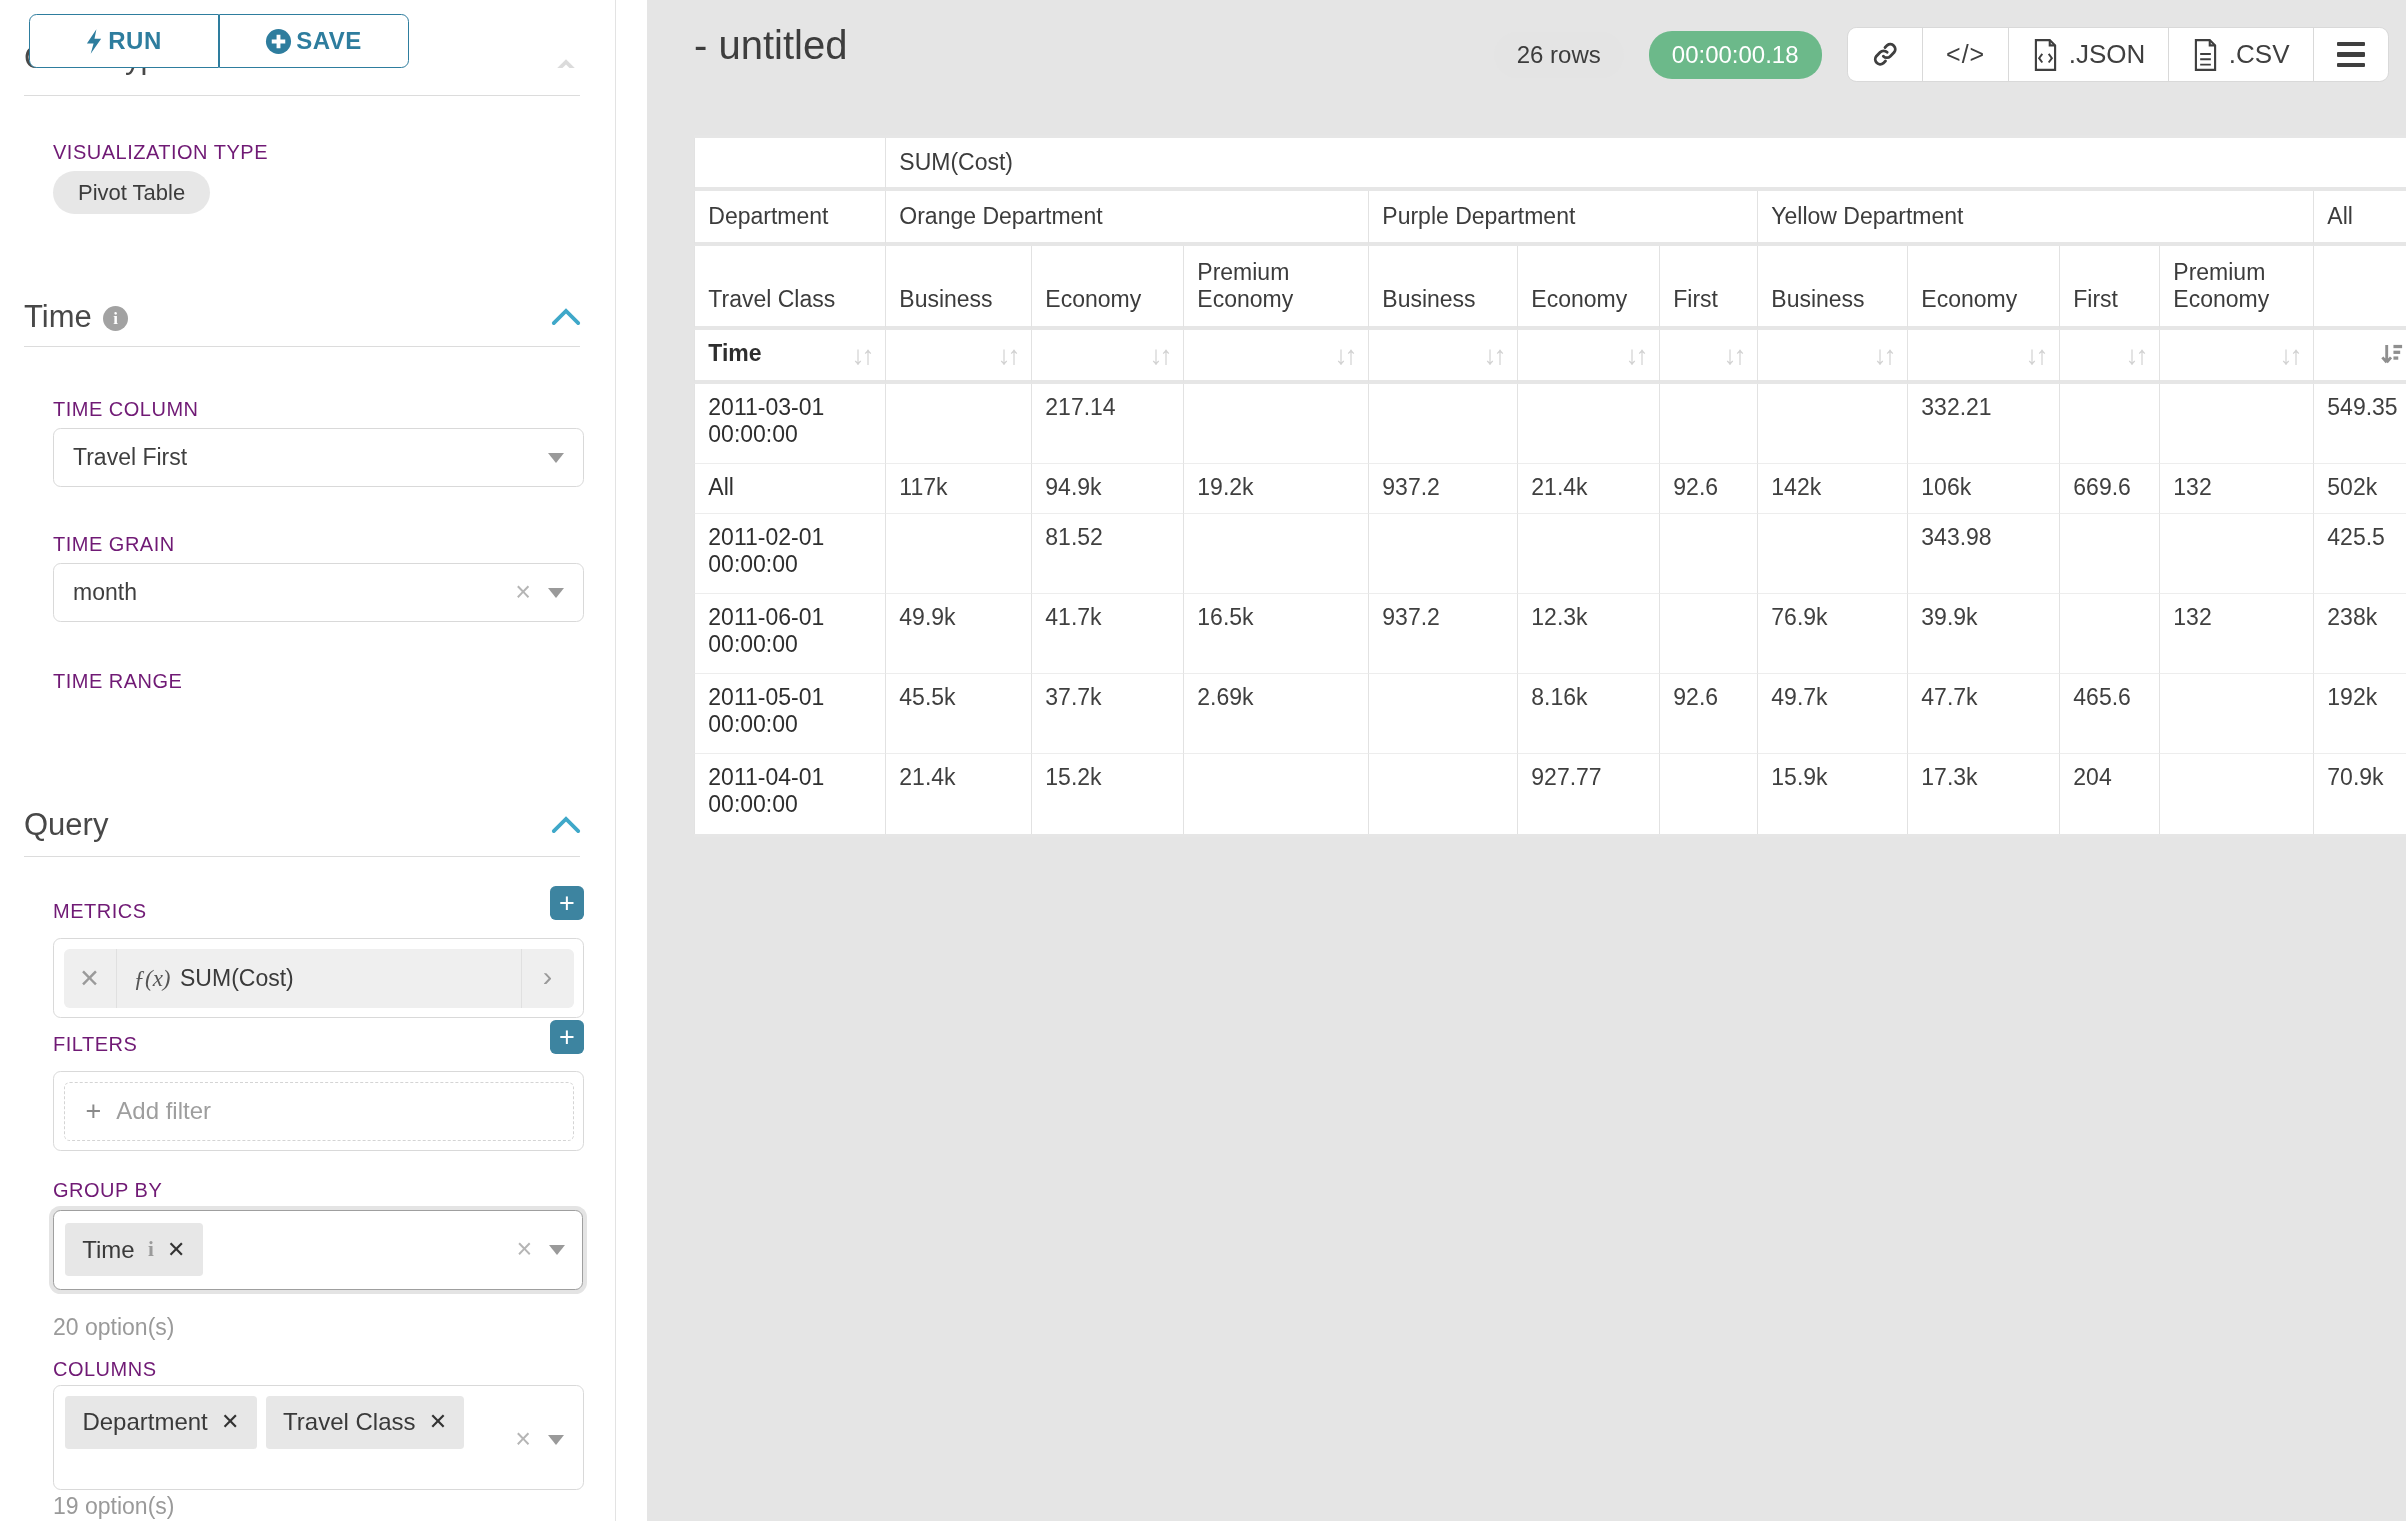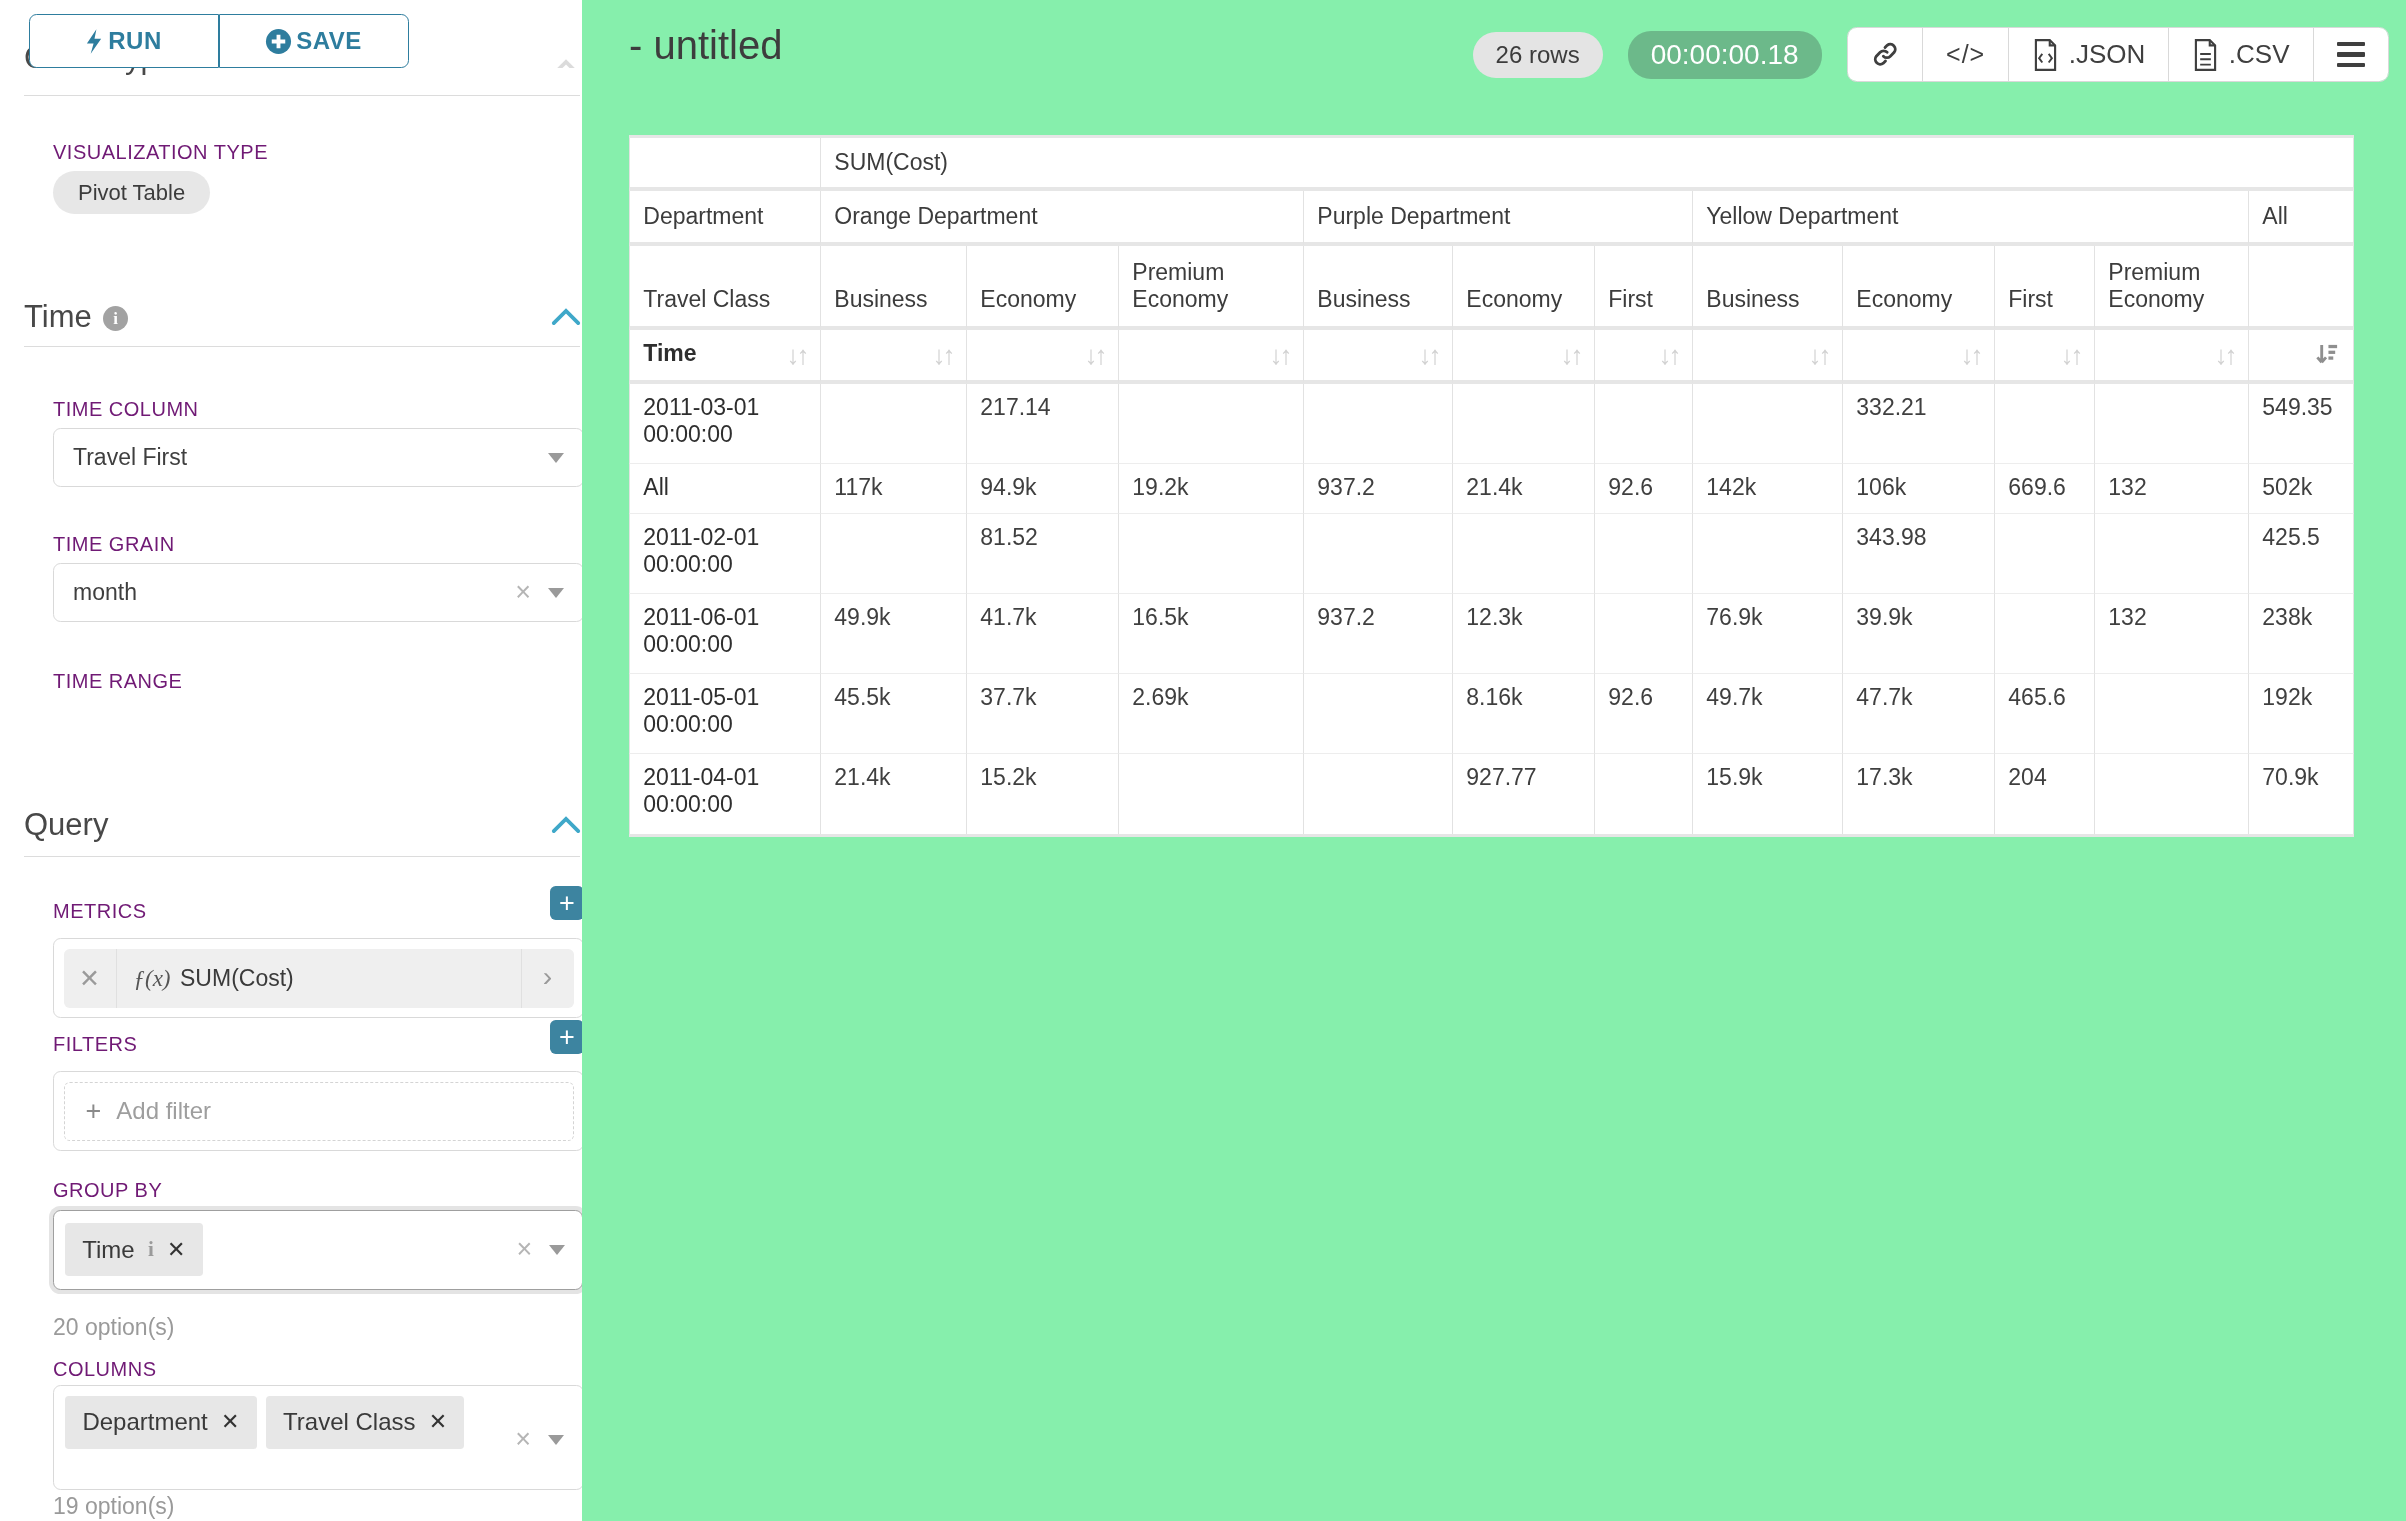--- a/index.html
+++ b/index.html
@@ -68,28 +68,28 @@
   .tag .i { color:#9a9a9a; font-weight:bold; font-family:"Liberation Serif",serif; font-size:21px; }
   .tag .x { color:#333; font-size:22px; font-weight:bold; cursor:pointer; }
   .options-note { position:absolute; left:53px; font-size:23px; color:#9a9a9a; }
 
   .columns-box { position:absolute; left:53px; width:531px; height:105px; background:#fff;
     border:1px solid #d9d9d9; border-radius:7.6px; padding:9.5px 17px 9.5px 11.4px; }
   .columns-box .rowtags { display:flex; }
   .columns-box .controls { position:absolute; right:19px; top:38px; display:flex; align-items:center; }
 
   
-  .main { position:absolute; left:582px; top:0; right:0; height:1522px; background:#86efac; }
+  .main { position:absolute; left:647px; top:0; right:0; height:1522px; background:#e5e5e5; }
   .chart-title { position:absolute; left:47px; top:23px; font-size:40px; color:#3d3d3d;
     font-weight:400; cursor:text; }
   .head-cluster { position:absolute; right:17px; top:27px; display:flex; align-items:center; gap:25px; }
   .rows-pill { background:#e4e4e4; border-radius:23px; height:46px; padding:0 23px;
     display:flex; align-items:center; font-size:24px; color:#3c3c3c; }
   .timer-pill { background:#6cb98a; border-radius:23px; height:48px; padding:0 23px;
-    display:flex; align-items:center; font-size:28px; color:#fff; }
+    display:flex; align-items:center; font-size:24px; color:#fff; }
   .btn-group { display:flex; border:1px solid #d9d9d9; border-radius:9.5px; overflow:hidden; height:55px; }
   .gbtn { display:flex; align-items:center; gap:9.5px; padding:0 23px; background:#fff;
     border:none; border-left:1px solid #d9d9d9; font-size:26px; color:#3f3f3f; cursor:pointer; }
   .gbtn:first-child { border-left:none; }
   .code-glyph { font-size:25px; letter-spacing:1px; color:#3f3f3f; }
   .burger { display:flex; flex-direction:column; gap:5.7px; }
   .burger span { width:28.5px; height:4.8px; background:#3f3f3f; border-radius:1px; }
 
   
   .pivot-wrap { position:absolute; left:47px; top:135px; }

